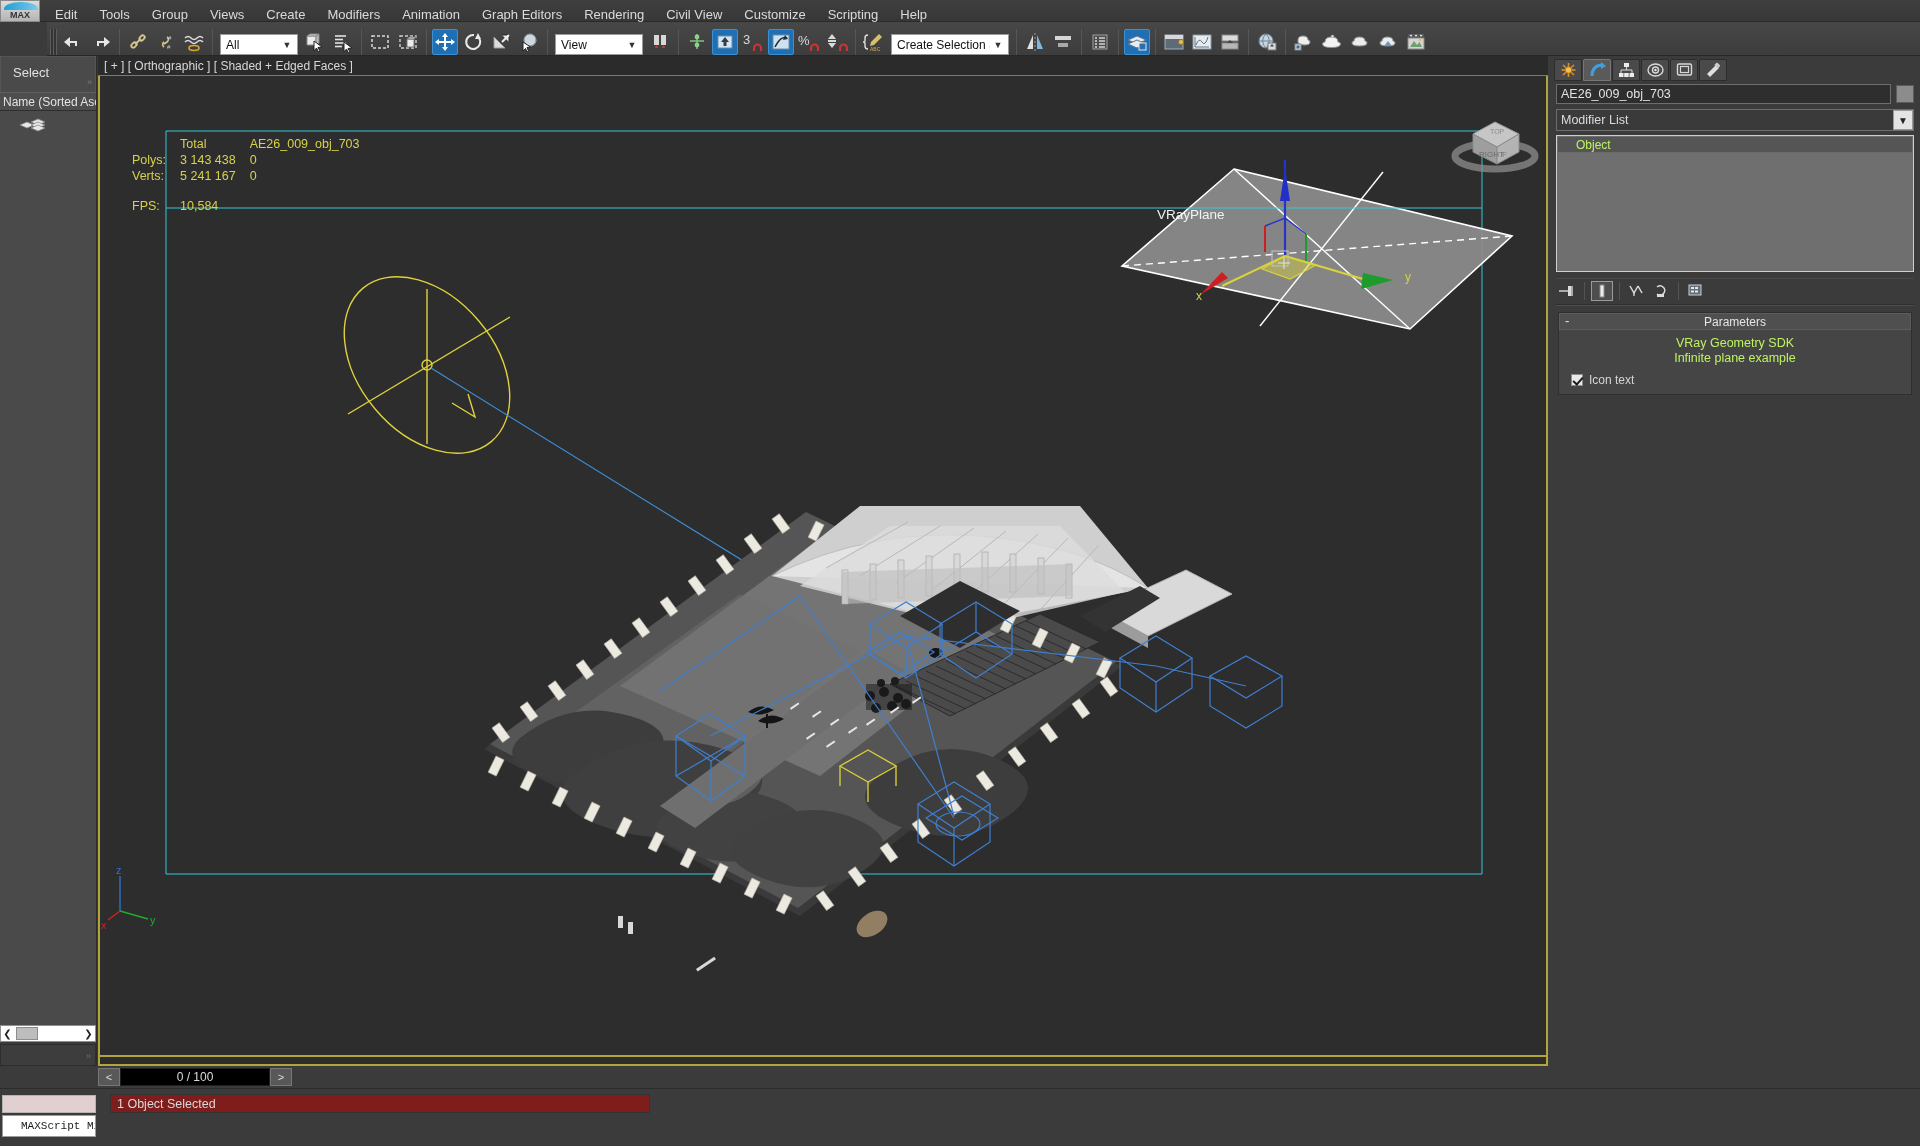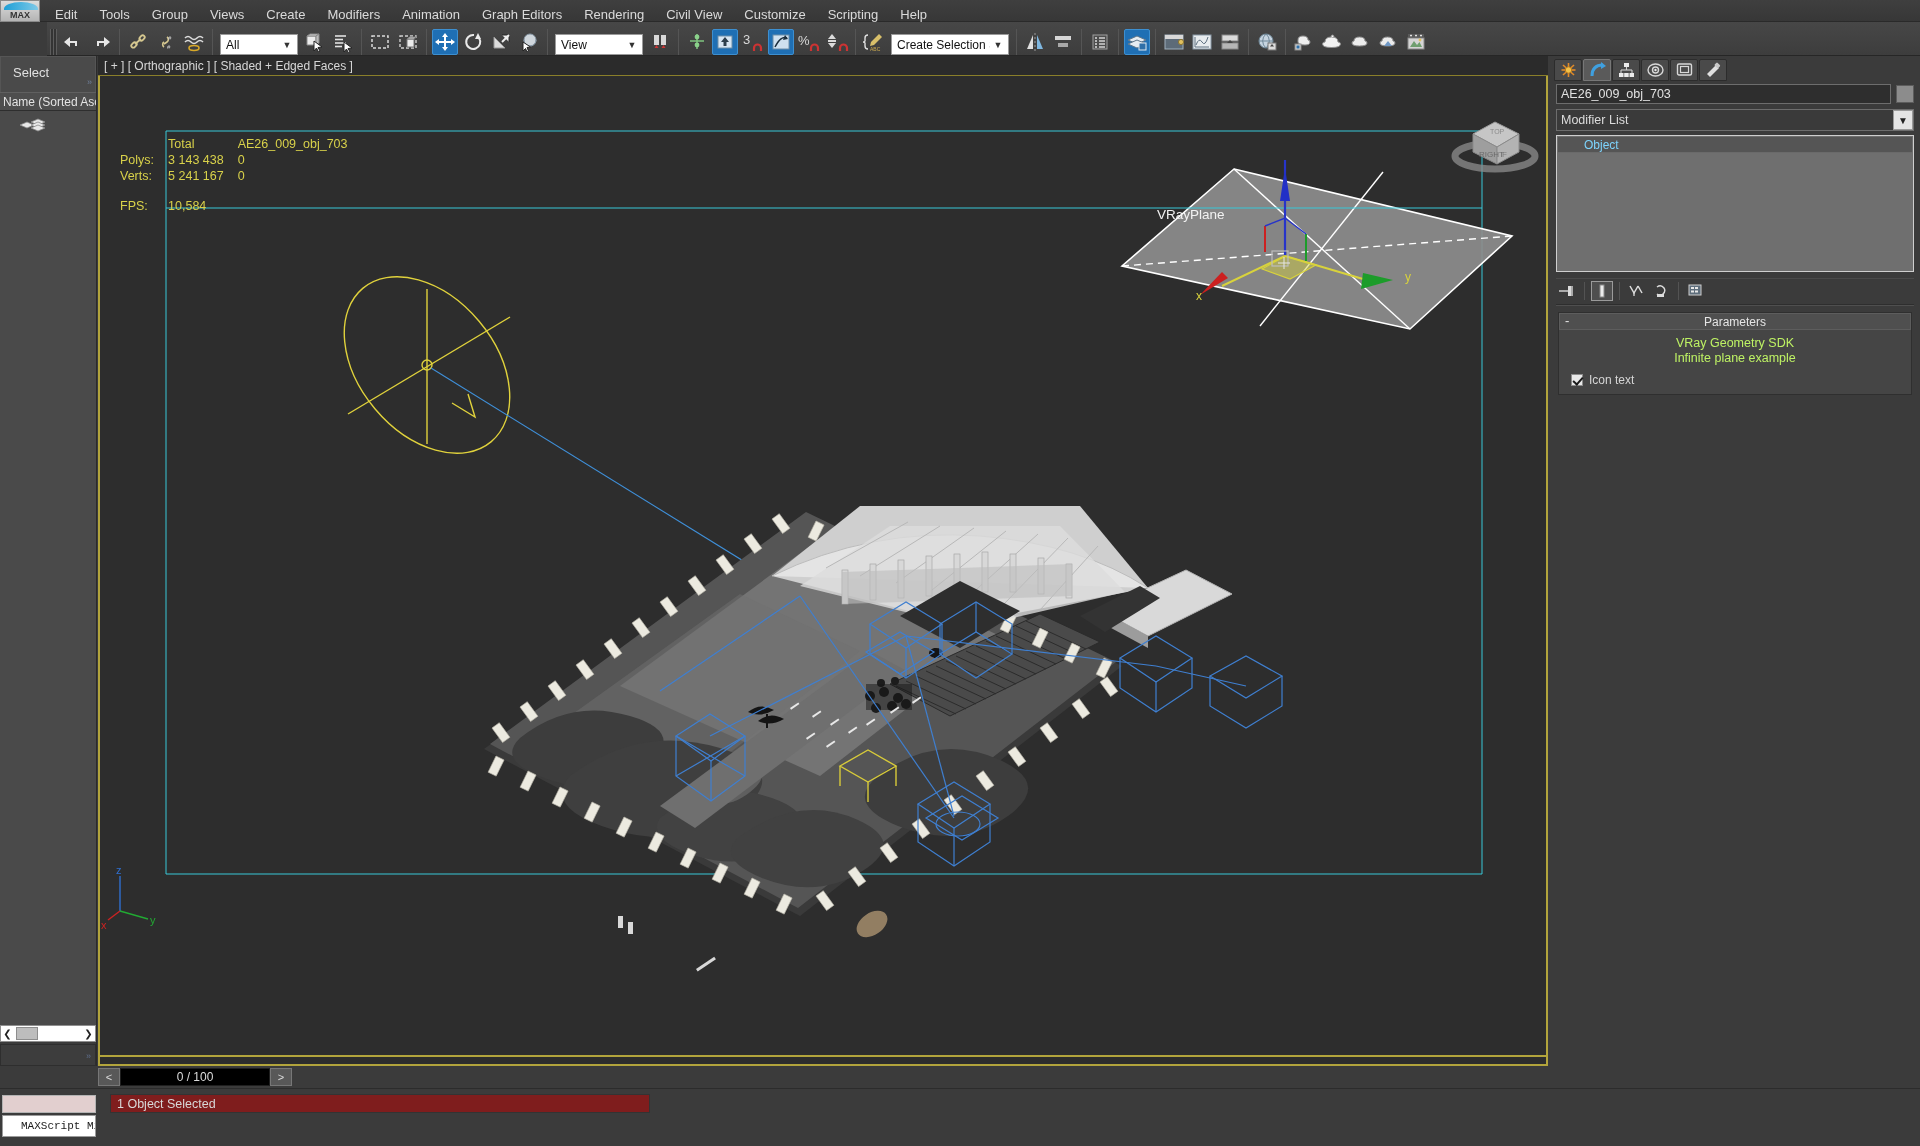--- a/index.html
+++ b/index.html
@@ -111,21 +111,21 @@
     background:#2b2b2b;color:#d7d7d7;font-size:12px;
     display:flex;align-items:center;padding-left:6px;
     border-bottom:1px solid #8a7f2a;
   }
   .vp-canvas{
     position:absolute;top:20px;left:0;width:1450px;height:990px;
     background:#2d2d2d;border:2px solid #b2a43c;border-top:none;
     overflow:hidden;
   }
   .vp-stats{
-    position:absolute;top:28px;left:20px;color:#d8d14a;font-size:12.5px;
+    position:absolute;top:28px;left:32px;color:#d8d14a;font-size:12.5px;
     line-height:16px;z-index:6;white-space:pre;pointer-events:none;
   }
   .vp-stats td{color:#d8d14a;font-size:12.5px;padding-right:14px;}
   .vp-stats .fpsrow td{padding-top:14px;}
 
   
   .cmdpanel{
     position:absolute;top:56px;left:1548px;width:372px;height:1010px;
     background:#3b3b3b;
   }
@@ -152,21 +152,21 @@
   .cp-modlist .arw{
     width:20px;height:20px;background:#e4e4e4;color:#222;font-size:10px;
     display:flex;align-items:center;justify-content:center;border:1px solid #9a9a9a;
   }
   .cp-stack{
     margin:4px 6px 0 8px;height:137px;background:#6f6f6f;border:1px solid #cfcfcf;
     padding:1px;
   }
   .cp-stack-item{
     height:16px;background:#555;border-bottom:1px solid #6a6a6a;
-    color:#7dd3fc;font-size:12px;display:flex;align-items:center;padding-left:26px;
+    color:#bef264;font-size:12px;display:flex;align-items:center;padding-left:18px;
   }
   .cp-stackbtns{
     margin:6px 6px 0 8px;height:22px;display:flex;align-items:center;gap:2px;
     border-top:1px solid #4a4a4a;padding-top:3px;
   }
   .sbtn{width:22px;height:20px;display:flex;align-items:center;justify-content:center;
     border:1px solid transparent;}
   .sbtn.framed{border:1px solid #9a9a9a;background:#4e4e4e;}
   .cp-rule{margin:4px 6px 0 8px;height:2px;border-top:1px solid #2e2e2e;border-bottom:1px solid #4f4f4f;}
   .cp-roll{

